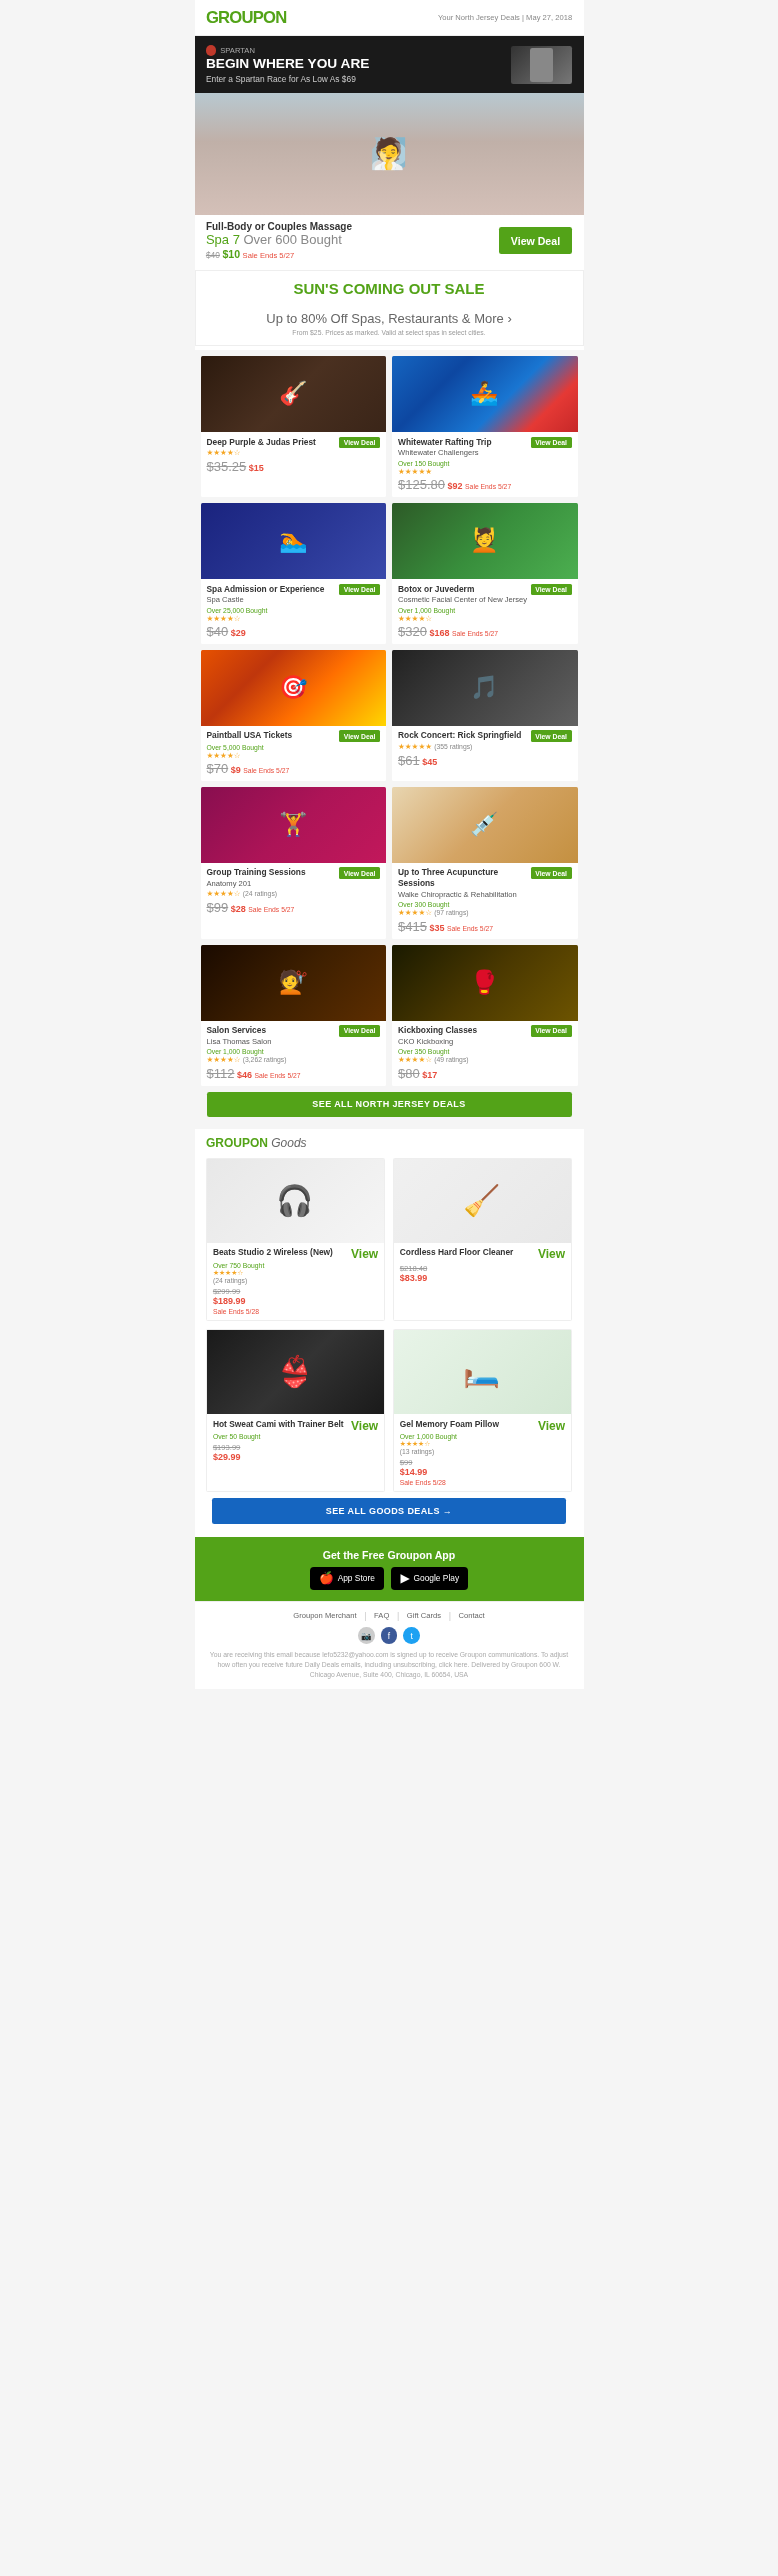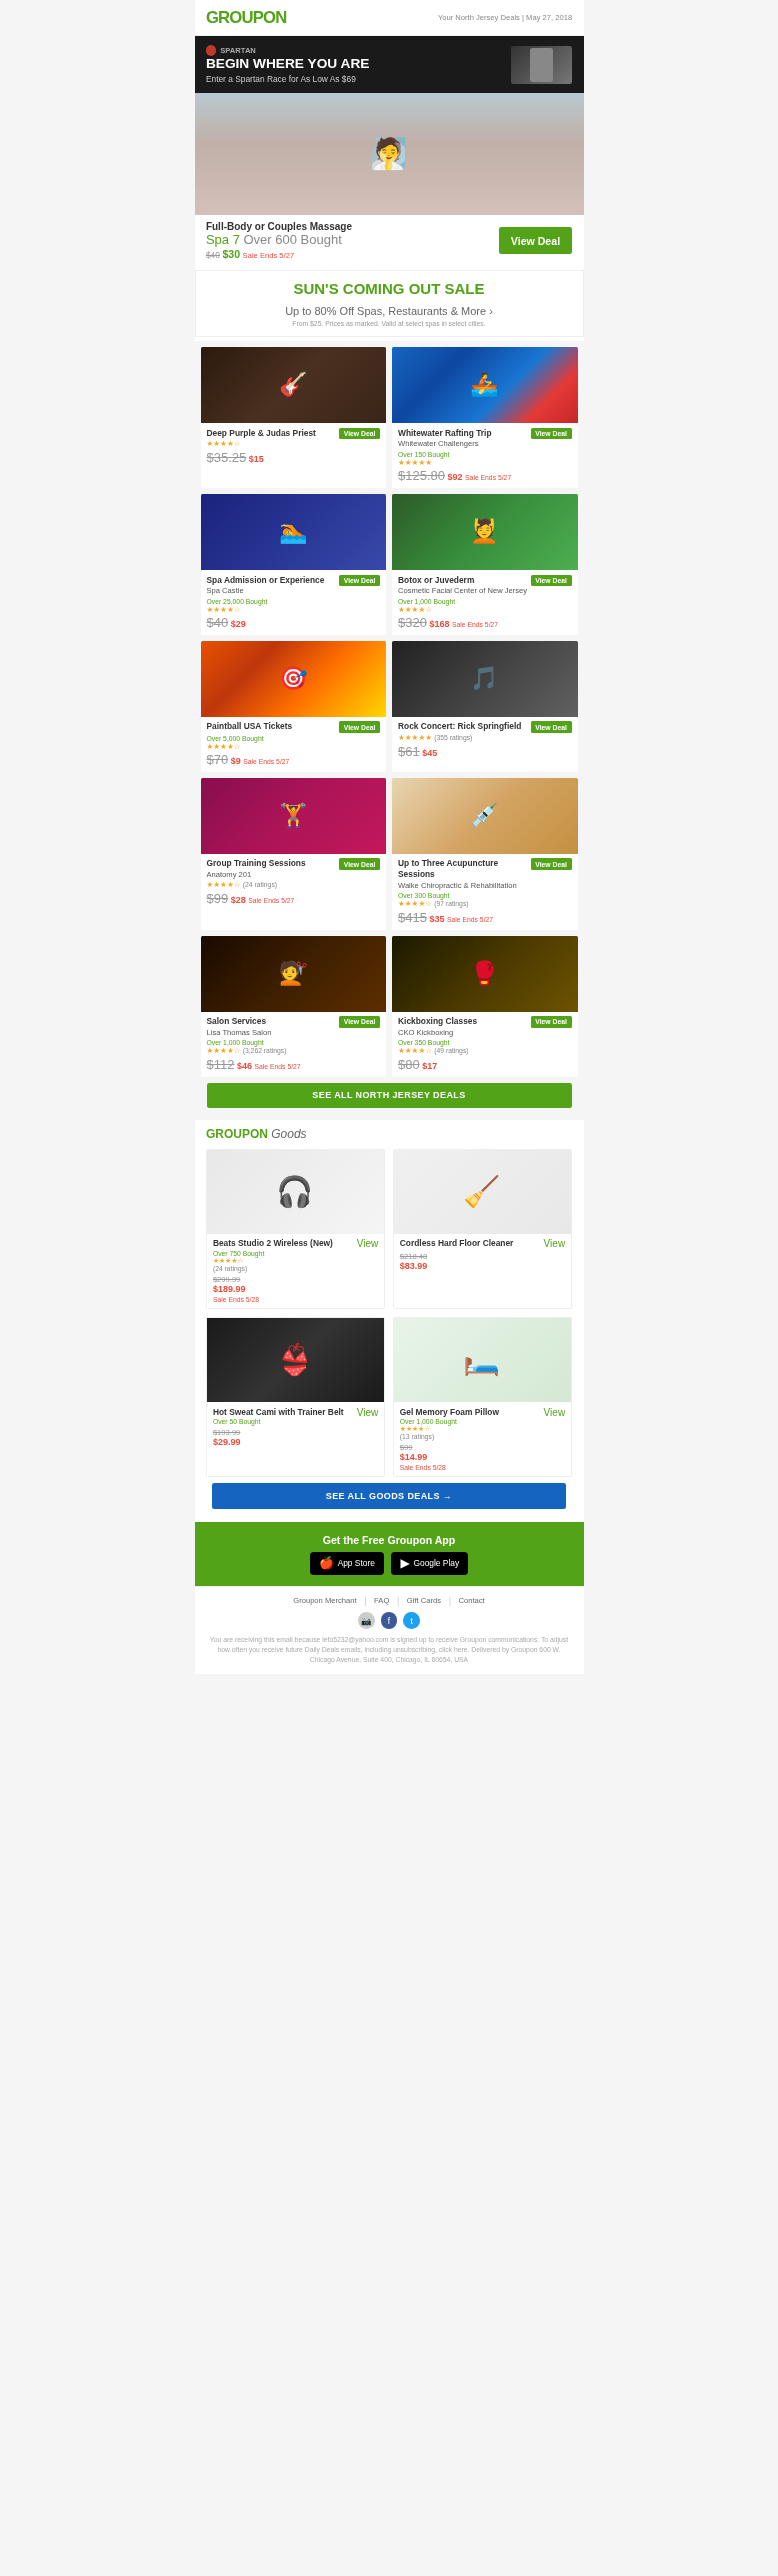--- a/index.html
+++ b/index.html
@@ -42,21 +42,20 @@
       display: flex;
       align-items: center;
       justify-content: space-between;
     }
     .spartan-text .spartan-brand {
       font-size: 7.6px;
       color: #aaa;
       display: flex;
       align-items: center;
       gap: 3.8px;
-      font-weight: bold;
     }
     .spartan-icon {
       width: 10.6px;
       height: 10.6px;
       background: #c0392b;
       border-radius: 50%;
       display: inline-block;
     }
     .spartan-text h2 {
       font-size: 13.7px;
@@ -161,23 +160,23 @@
       text-align: center;
       margin: 3.8px 0;
     }
     .sale-banner h2 {
       font-size: 15px;
       font-weight: 900;
       color: #53a318;
       text-transform: uppercase;
     }
     .sale-banner p {
-      font-size: 11px;
+      font-size: 13px;
       color: #666;
-      margin-top: 8px;
+      margin-top: 14px;
     }
     .sale-banner .sub-text {
       font-size: 6.8px;
       color: #999;
       margin-top: 3px;
     }
     
     .deals-section {
       background: #f5f5f5;
       padding: 6px;
@@ -338,25 +337,25 @@
       align-items: flex-start;
     }
     .goods-title {
       font-size: 8.4px;
       font-weight: bold;
       color: #333;
       flex: 1;
       line-height: 1.3;
     }
     .view-goods-sm {
-      font-size: 10px;
+      font-size: 12px;
       color: #53a318;
       cursor: pointer;
       white-space: nowrap;
-      font-weight: normal;
+      font-weight: bold;
     }
     .goods-bought {
       font-size: 6.8px;
       color: #53a318;
       margin-top: 0.8px;
     }
     .goods-price-old {
       font-size: 7.6px;
       color: #999;
       text-decoration: line-through;
@@ -486,21 +485,21 @@
     </div>
     <div class="hero-deal">
       <div class="hero-deal-info">
         <h3>Full-Body or Couples Massage</h3>
         <div class="spa-meta">
           <span class="green">Spa 7</span>
           <span>Over 600 Bought</span>
         </div>
         <div class="price-row">
           <span class="price-old">$40</span>
-          <span class="price-new">$30</span>
+          <span class="price-new">$10</span>
           <span class="sale-ends">Sale Ends 5/27</span>
         </div>
       </div>
       <button class="view-deal-btn">View Deal</button>
     </div>
   </div>
 
   <div class="sale-banner">
     <h2>SUN'S COMING OUT SALE</h2>
     <p>Up to 80% Off Spas, Restaurants &amp; More ›</p>

